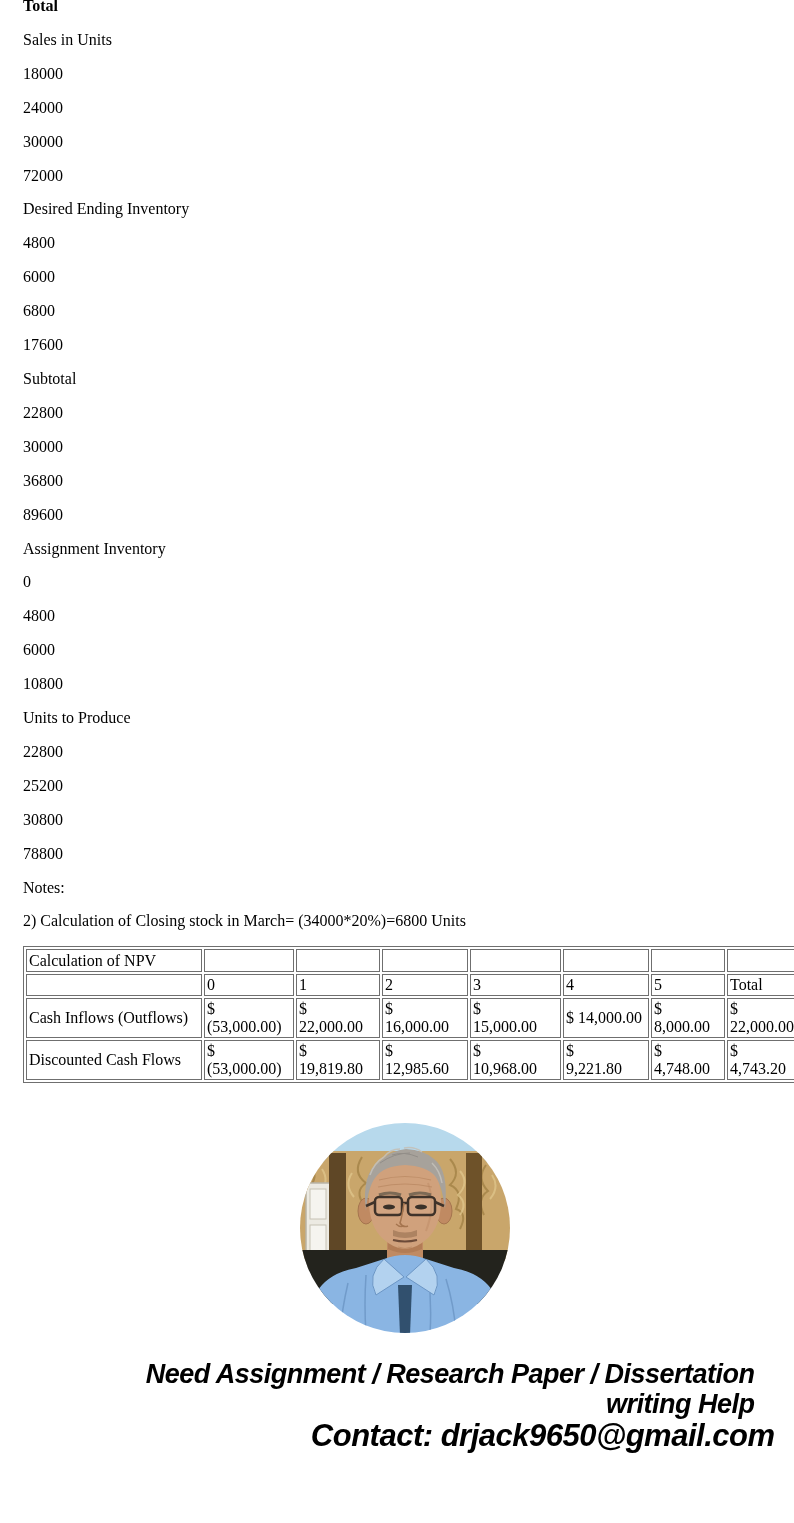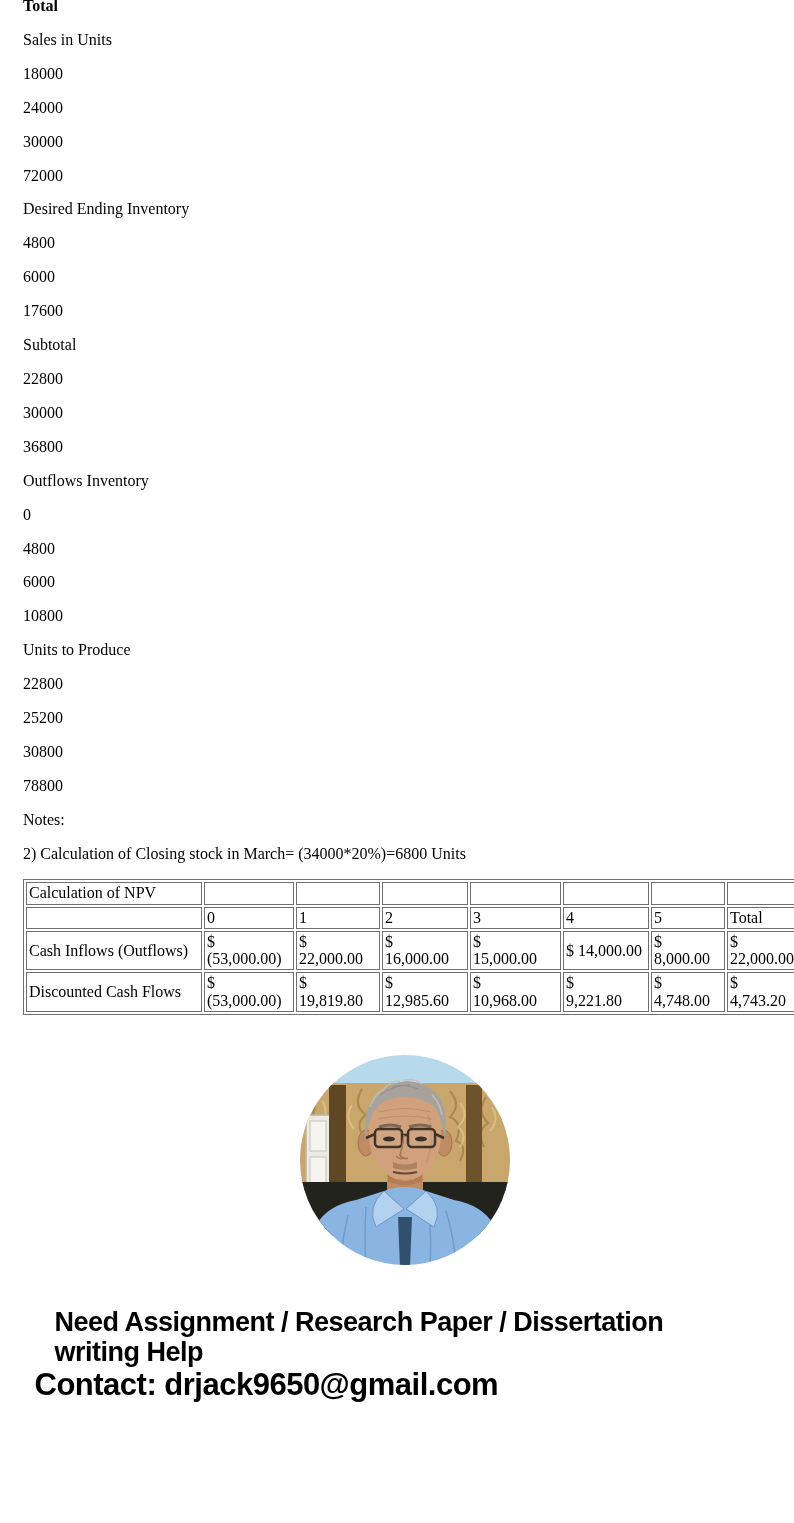--- a/index.html
+++ b/index.html
@@ -52,25 +52,26 @@
   tr.r2{height:22px;}
   tr.r3,tr.r4,tr.r5{height:36px;}
 
   .avatar-wrap{
     margin-top:40px;
     text-align:center;
   }
   .avatar-wrap svg{display:inline-block;}
 
   .footer{
-    margin-top:38px;
-    text-align:left;
+    margin-top:22px;
+    text-align:right;
     font-family:"Liberation Sans","DejaVu Sans",sans-serif;
     font-weight:bold;
     color:var(--text);
+    font-style:italic;
   }
   .footer .heading{
     max-width:700px;
     margin:0 auto;
     font-size:27px;
     line-height:1.12;
     letter-spacing:-0.5px;
   }
   .footer .contact{
     max-width:740px;
@@ -87,26 +88,28 @@
   <div class="doc">
     <p class="b">Total</p>
     <p>Sales in Units</p>
     <p>18000</p>
     <p>24000</p>
     <p>30000</p>
     <p>72000</p>
     <p>Desired Ending Inventory</p>
     <p>4800</p>
     <p>6000</p>
+    <p>6800</p>
     <p>17600</p>
     <p>Subtotal</p>
     <p>22800</p>
     <p>30000</p>
     <p>36800</p>
-    <p>Outflows Inventory</p>
+    <p>89600</p>
+    <p>Assignment Inventory</p>
     <p>0</p>
     <p>4800</p>
     <p>6000</p>
     <p>10800</p>
     <p>Units to Produce</p>
     <p>22800</p>
     <p>25200</p>
     <p>30800</p>
     <p>78800</p>
     <p>Notes:</p>

